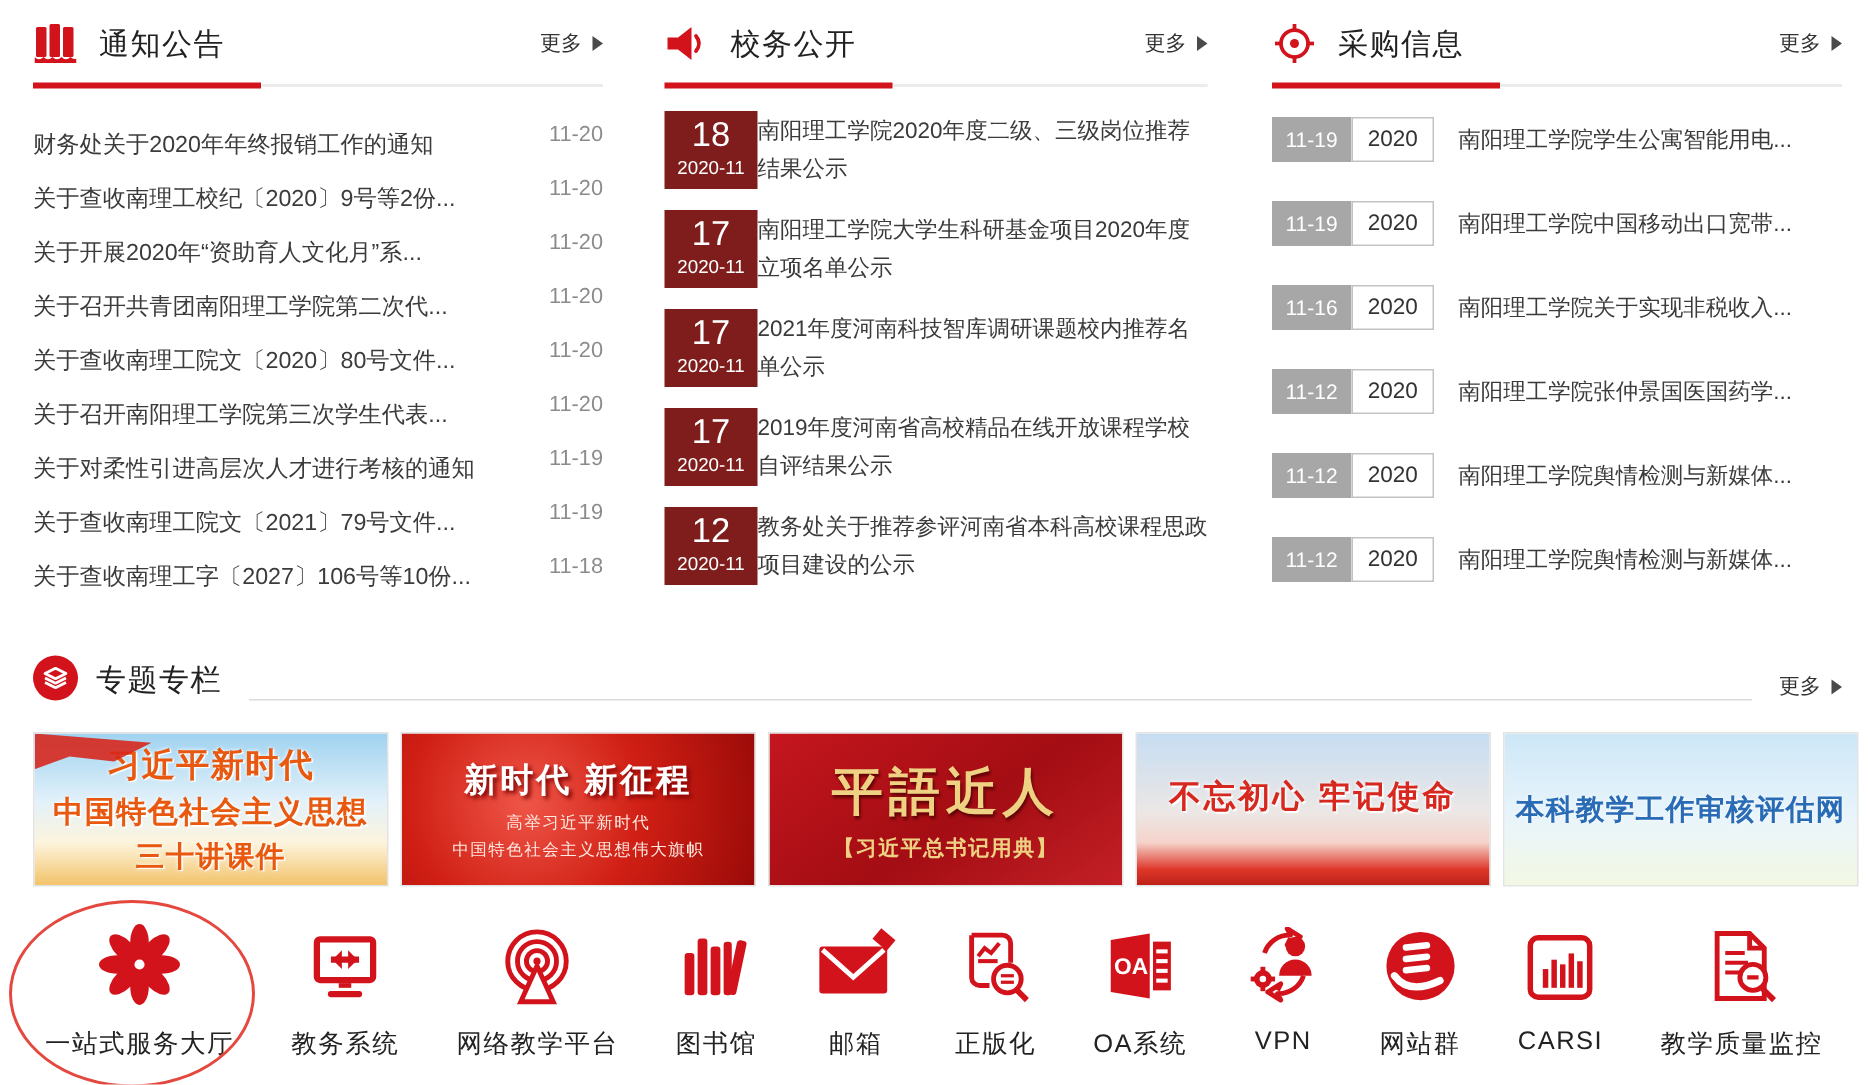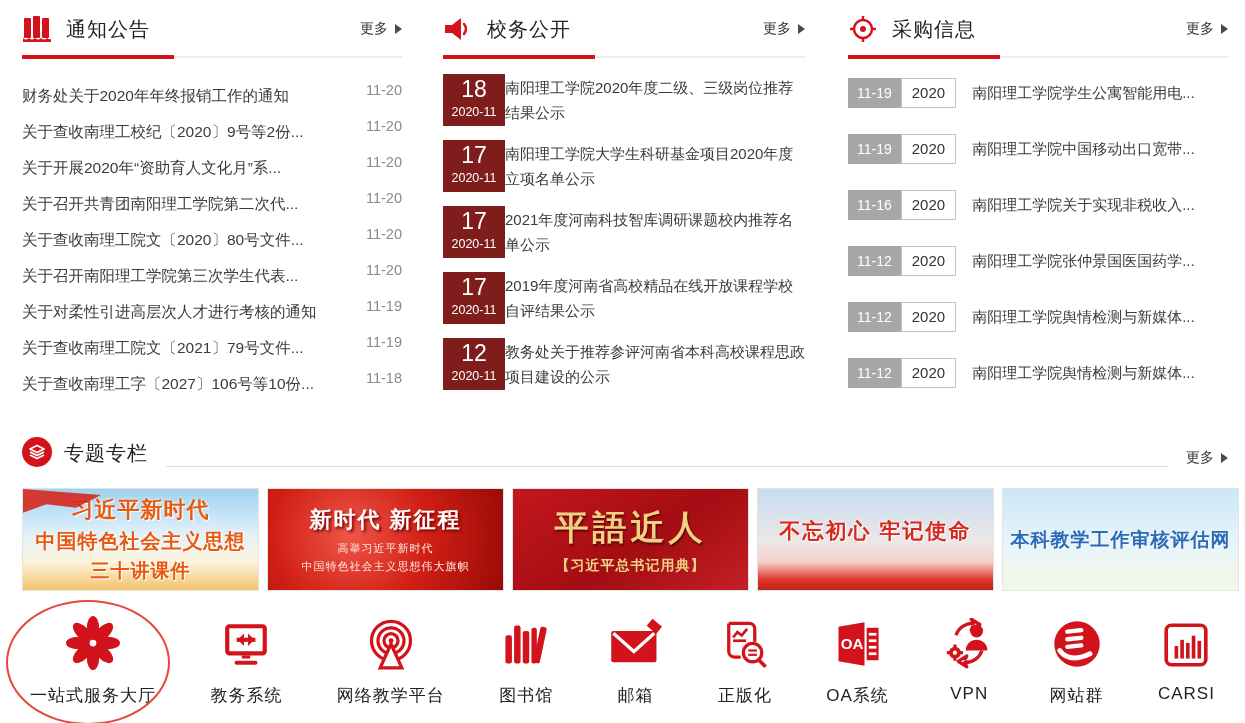--- a/index.html
+++ b/index.html
@@ -420,15 +420,30 @@
         <rect x="5" y="5" width="38" height="38" rx="5" fill="none" stroke="#d2131c" stroke-width="3.5"></rect>
         <rect x="13" y="25" width="3.5" height="12" fill="#d2131c"></rect>
         <rect x="18.5" y="19" width="3.5" height="18" fill="#d2131c"></rect>
         <rect x="24" y="22" width="3.5" height="15" fill="#d2131c"></rect>
         <rect x="29.5" y="15" width="3.5" height="22" fill="#d2131c"></rect>
         <rect x="35" y="20" width="3.5" height="17" fill="#d2131c"></rect>
       </svg>
     </span>
     <span class="ql-label">CARSI</span>
   </div>
+  <div class="ql">
+    <span class="ql-icon">
+      <svg width="52" height="52" viewBox="0 0 48 48">
+        <path d="M9 4 h20 l9 9 v31 h-29 z" fill="none" stroke="#d2131c" stroke-width="3"></path>
+        <path d="M29 4 v9 h9" fill="none" stroke="#d2131c" stroke-width="3"></path>
+        <line x1="14" y1="16" x2="26" y2="16" stroke="#d2131c" stroke-width="2.5"></line>
+        <line x1="14" y1="22" x2="28" y2="22" stroke="#d2131c" stroke-width="2.5"></line>
+        <line x1="14" y1="28" x2="24" y2="28" stroke="#d2131c" stroke-width="2.5"></line>
+        <circle cx="31" cy="31" r="8" fill="#fff" stroke="#d2131c" stroke-width="3"></circle>
+        <line x1="27.5" y1="31" x2="34.5" y2="31" stroke="#d2131c" stroke-width="2.5"></line>
+        <line x1="37" y1="38" x2="44" y2="45" stroke="#d2131c" stroke-width="3.5"></line>
+      </svg>
+    </span>
+    <span class="ql-label">教学质量监控</span>
+  </div>
 </div>
 
 <div id="annot-ellipse"></div>
 
 </body></html>

